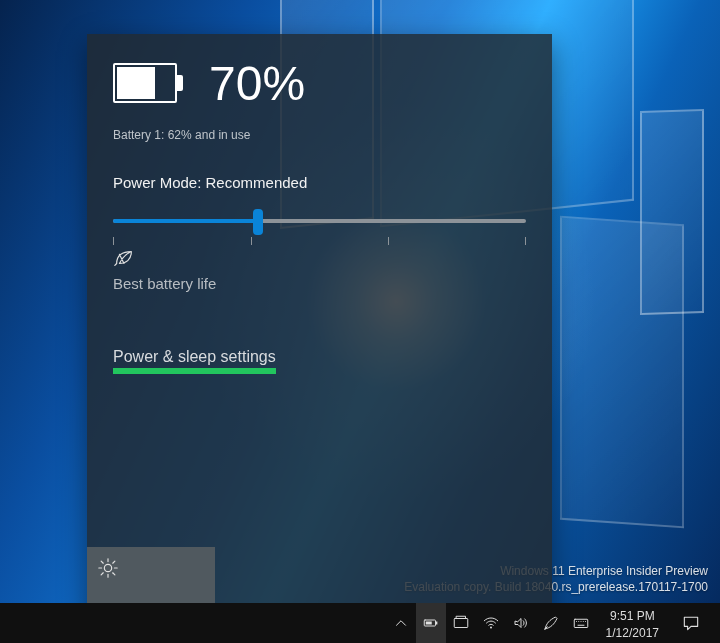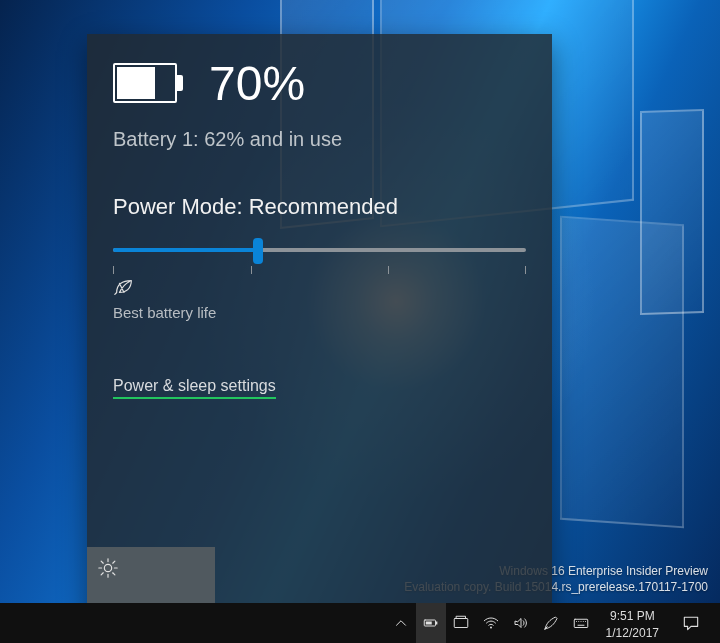--- a/index.html
+++ b/index.html
@@ -93,29 +93,29 @@
     background: #fff;
   }
   .pct {
     font-size: 48px;
     font-weight: 200;
     color: #fff;
     line-height: 1;
   }
 
   .sub {
-    font-size: 20px;
+    font-size: 12px;
     color: #bfc5ca;
     margin: 6px 0 14px 0;
   }
 
   .mode-label {
-    font-size: 22px;
+    font-size: 15px;
     color: #f2f2f2;
-    margin-top: 43px;
+    margin-top: 32px;
   }
 
   .slider {
     position: relative;
     margin-top: 18px;
     height: 24px;
   }
   .slider-track {
     position: absolute;
     left: 0; right: 0; top: 10px;
@@ -163,21 +163,21 @@
   }
   .slider-legend .col.right { align-items: flex-end; }
   .slider-legend svg { width: 22px; height: 22px; display:block; }
 
   .settings-link {
     display: inline-block;
     margin-top: 56px;
     color: #d8dbde;
     font-size: 16px;
     padding-bottom: 2px;
-    border-bottom: 2px solid #22c55e;
+    border-bottom: 6px solid #22c55e;
     cursor: pointer;
   }
 
   .bright-tile {
     position: absolute;
     left: 0; bottom: 0;
     width: 128px;
     height: 91px;
     background: #50595f;
     color: #e9e9e9;
@@ -254,22 +254,22 @@
 </head>
 <body>
 
 <div class="wallpaper">
   <div class="wp-pane a"></div>
   <div class="wp-pane b"></div>
   <div class="wp-pane c"></div>
   <div class="wp-pane d"></div>
 </div>
 
-<div class="watermark"><span>Windows 16 Enterprise Insider Preview</span>
-<span>Evaluation copy. Build 15014.rs_prerelease.170117-1700</span></div>
+<div class="watermark"><span>Windows 11 Enterprise Insider Preview</span>
+<span>Evaluation copy. Build 18040.rs_prerelease.170117-1700</span></div>
 
 <div class="flyout">
 
   <div class="head">
     <div class="batt-icon-wrap">
       <div class="batt-body"></div>
       <div class="batt-tip"></div>
       <div class="batt-fill"></div>
     </div>
     <div class="pct">70%</div>

